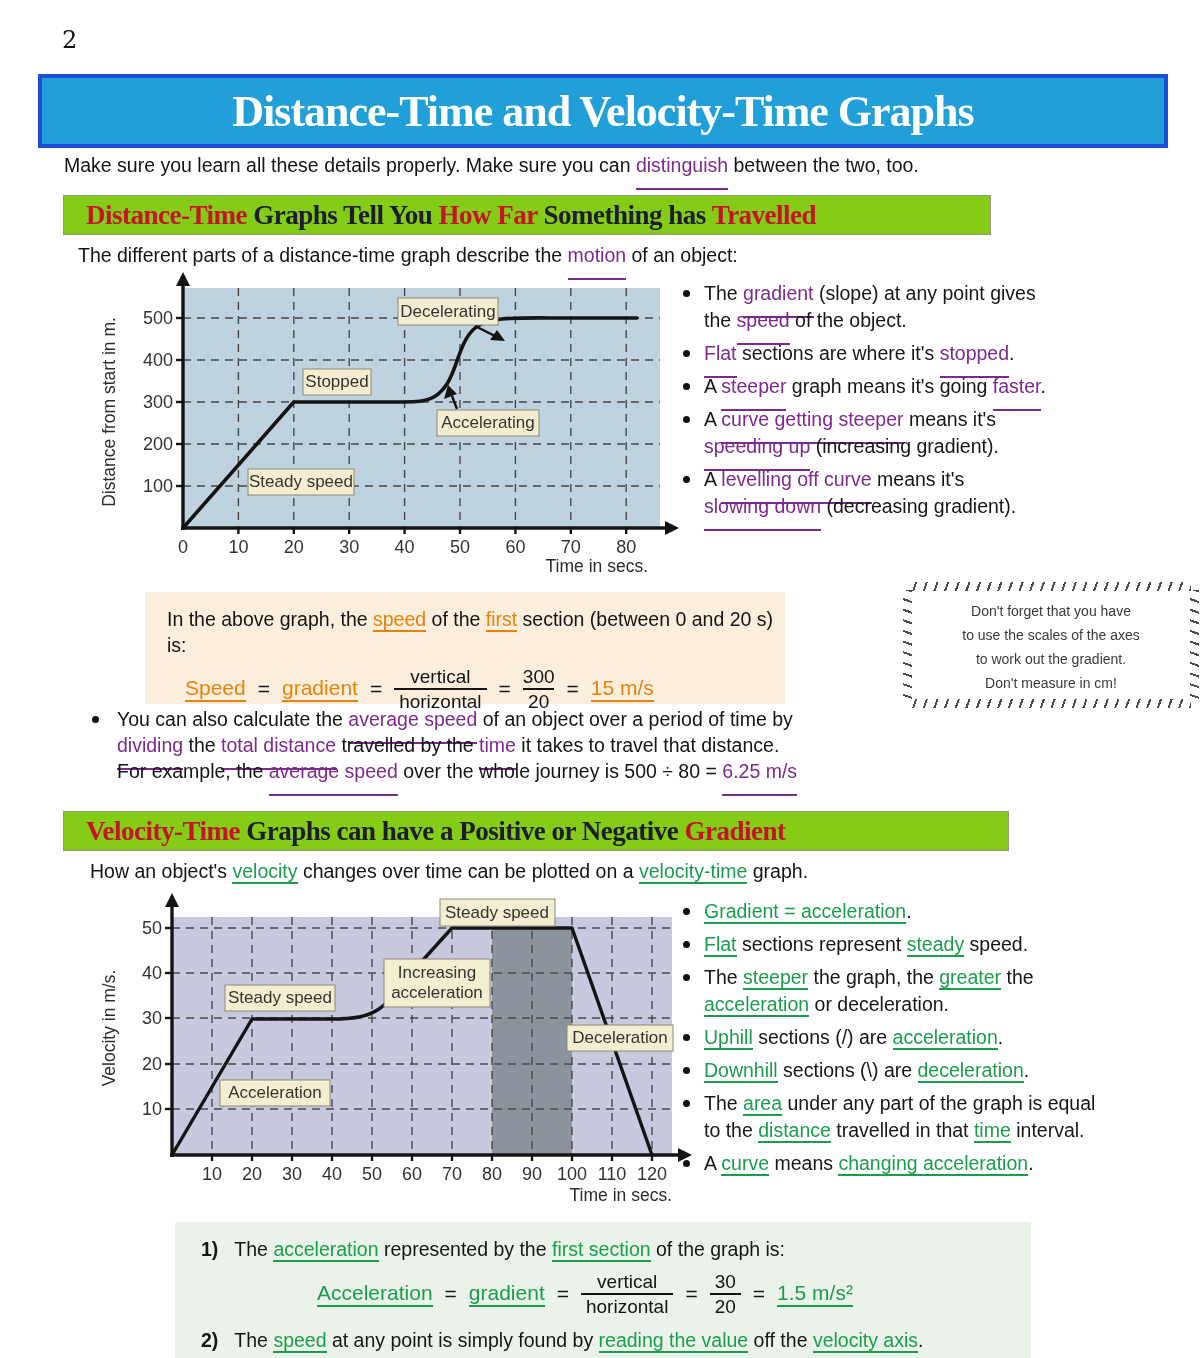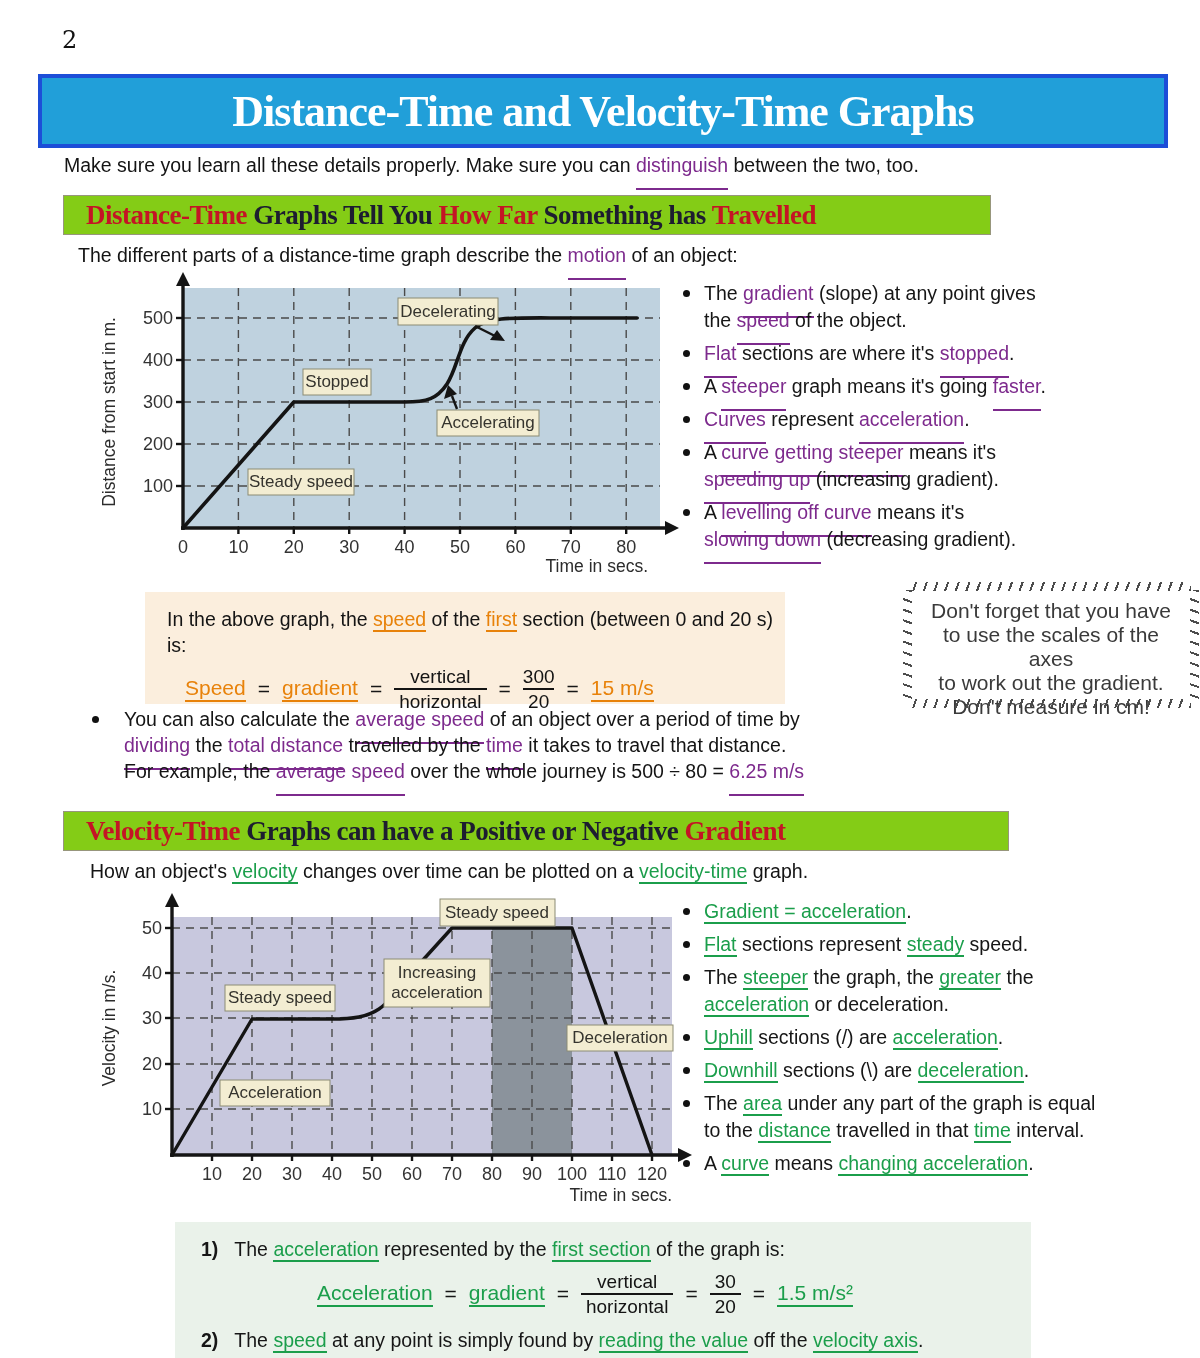--- a/index.html
+++ b/index.html
@@ -26,29 +26,29 @@
   .dot{flex:0 0 auto;width:7px;height:7px;border-radius:50%;background:#111;margin-top:10px;}
   .bt{font-size:19.5px;line-height:27px;}
   .acc-purple .hl{color:#7d2a8d;border-bottom:2px solid #7d2a8d;padding-bottom:12px;}
   .acc-green .hl{color:#1b9e4b;border-bottom:2px solid #1b9e4b;}
   .acc-orange .hl{color:#e8820a;border-bottom:2px solid #e8820a;}
   .calc-box{left:145px;top:592px;width:640px;height:112px;background:#fbeedd;box-sizing:border-box;padding:14px 0 0 22px;}
   .formula{display:flex;align-items:center;gap:12px;font-size:21px;margin-top:8px;margin-left:18px;}
   .frac{display:inline-flex;flex-direction:column;align-items:center;font-size:19px;line-height:1.15;color:#141414;}
   .frac .den{border-top:2px solid #141414;padding:1px 5px 0 5px;}
   .note{left:903px;top:582px;width:296px;height:126px;box-sizing:border-box;padding:17px 20px 0 20px;}
-  .note-text{font-size:21px;line-height:24px;color:#3a3a3a;text-align:center;}
+  .note-text{font-size:14px;line-height:24px;color:#3a3a3a;text-align:center;}
   .hatch{position:absolute;}
   .hatch-h{left:8px;right:8px;height:9px;background:repeating-linear-gradient(110deg,transparent 0 4px,#4c4c4c 4px 6px,transparent 6px 10px);}
   .hatch-top{top:0;}
   .hatch-bot{bottom:0;}
   .hatch-v{top:8px;bottom:8px;width:9px;background:repeating-linear-gradient(20deg,transparent 0 4px,#4c4c4c 4px 6px,transparent 6px 10px);}
   .hatch-left{left:0;}
   .hatch-right{right:0;}
-  .avg{left:92px;top:706px;width:930px;display:flex;gap:25px;}
+  .avg{left:92px;top:706px;width:930px;display:flex;gap:18px;}
   .green-box{left:175px;top:1222px;width:856px;height:140px;background:#eaf2ea;box-sizing:border-box;padding:14px 0 0 26px;}
   .gitem{display:flex;gap:16px;font-size:19.5px;line-height:26px;}
   .gnum{font-weight:bold;}
   .gformula{margin-left:116px;margin-top:9px;margin-bottom:9px;}
   svg text{font-family:"Liberation Sans",sans-serif;}
   .ticktxt{font-size:18px;fill:#333333;}
   .axcap{font-size:17.5px;fill:#2c2c2c;}
   .lbltxt{font-size:17px;fill:#35342e;}
 </style>
 </head>
@@ -156,24 +156,20 @@
         <span class="dot"></span>
         <span class="bt"><span>The </span><span class="hl">gradient</span><span> (slope) at any point gives</span><br><span>the </span><span class="hl">speed</span><span> of the object.</span></span>
       </li>
     <li>
         <span class="dot"></span>
         <span class="bt"><span class="hl">Flat</span><span> sections are where it's </span><span class="hl">stopped</span><span>.</span></span>
       </li>
     <li>
         <span class="dot"></span>
         <span class="bt"><span>A </span><span class="hl">steeper</span><span> graph means it's going </span><span class="hl">faster</span><span>.</span></span>
-      </li>
-    <li>
-        <span class="dot"></span>
-        <span class="bt"><span class="hl">Curves</span><span> represent </span><span class="hl">acceleration</span><span>.</span></span>
       </li>
     <li>
         <span class="dot"></span>
         <span class="bt"><span>A </span><span class="hl">curve getting steeper</span><span> means it's</span><br><span class="hl">speeding up</span><span> (increasing gradient).</span></span>
       </li>
     <li>
         <span class="dot"></span>
         <span class="bt"><span>A </span><span class="hl">levelling off curve</span><span> means it's</span><br><span class="hl">slowing down</span><span> (decreasing gradient).</span></span>
       </li>
   </ul>

